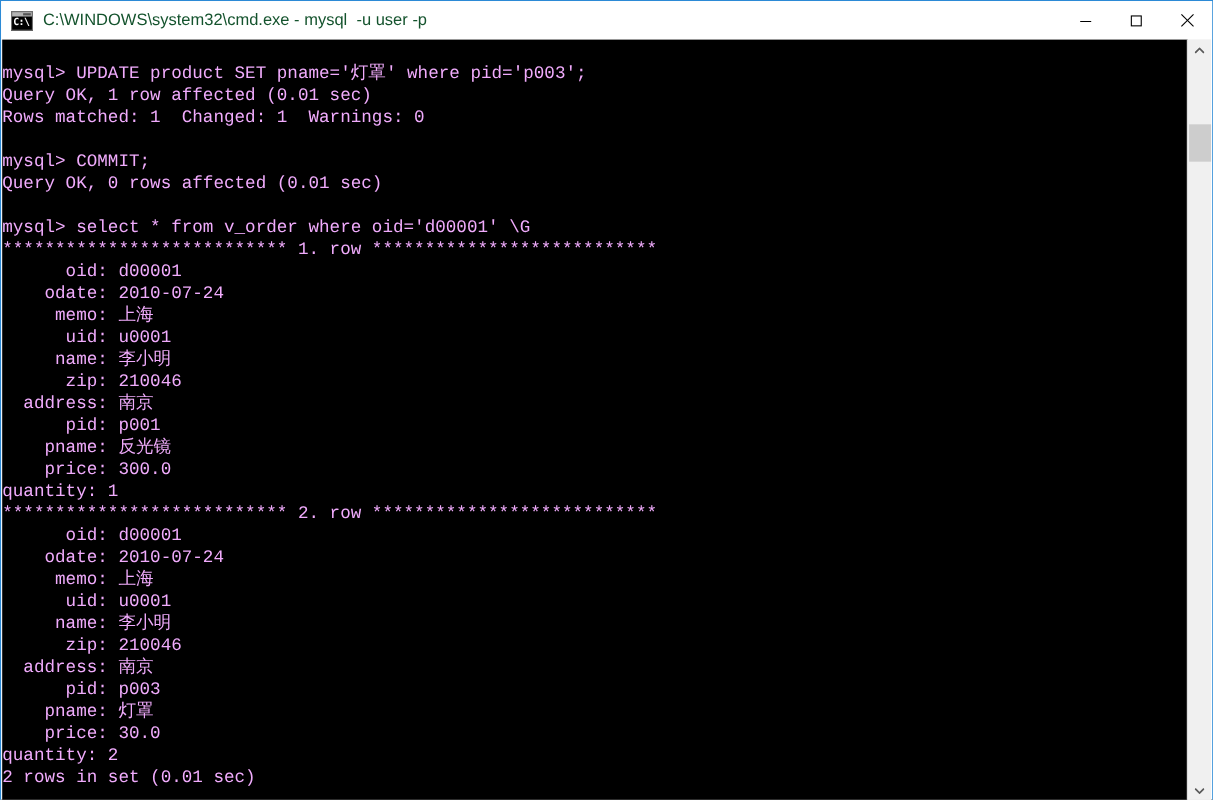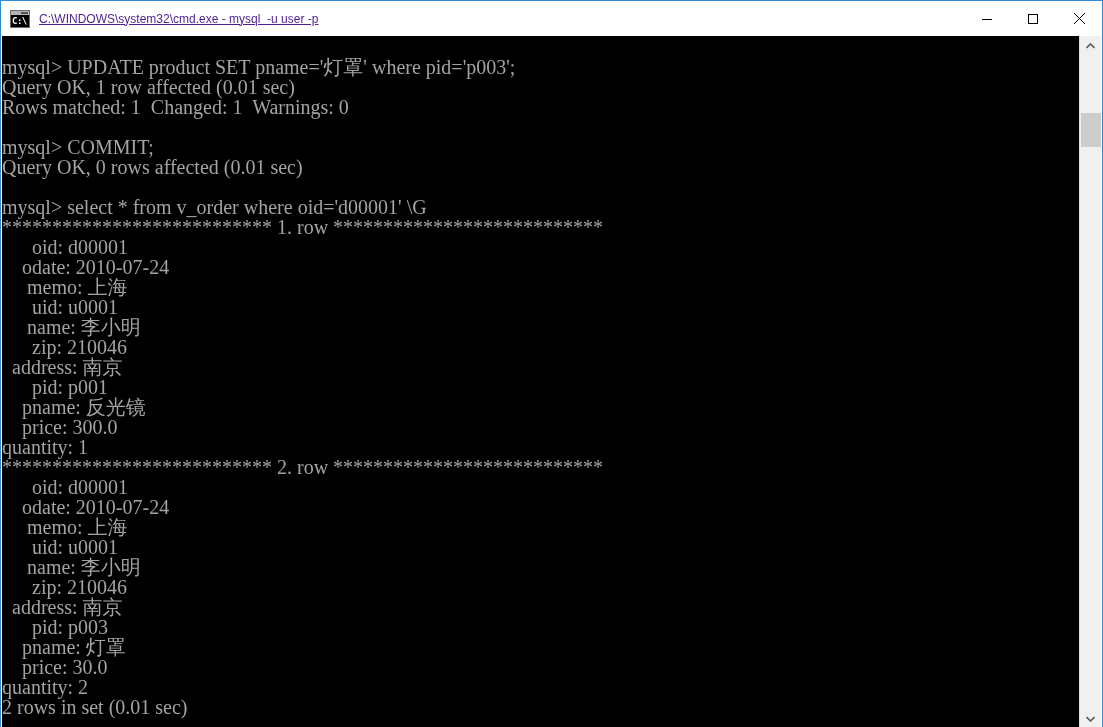--- a/index.html
+++ b/index.html
@@ -72,25 +72,24 @@
     top: 4px;
     color: #ffffff;
     font-family: "DejaVu Sans Mono", monospace;
     font-size: 9px;
     font-weight: bold;
     line-height: 12px;
     letter-spacing: -0.5px;
   }
   #title-text {
     font-family: "Liberation Sans", sans-serif;
-    font-size: 12px;
-    color: #4c1d95;
+    font-size: 15px;
+    color: #14532d;
     white-space: pre;
     line-height: 18px;
-    text-decoration: underline;
   }
   #title-buttons {
     position: absolute;
     right: 0; top: 0;
     height: 35px;
     display: flex;
   }
   .title-btn {
     width: 46px;
     height: 35px;
@@ -110,23 +109,23 @@
     height: 692px;
     background: #000000;
     overflow: hidden;
   }
   #console-text {
     position: absolute;
     left: 0;
     top: 21px;
     margin: 0;
     padding: 0;
-    color: #a3a3a3;
-    font-family: Liberation Serif, serif;
-    font-size: 20px;
+    color: #f0abfc;
+    font-family: Liberation Mono, monospace;
+    font-size: 16px;
     line-height: 20px;
     white-space: pre;
     letter-spacing: 0px;
   }
 
   
   #scrollbar {
     position: absolute;
     right: 1px;
     top: 35px;

